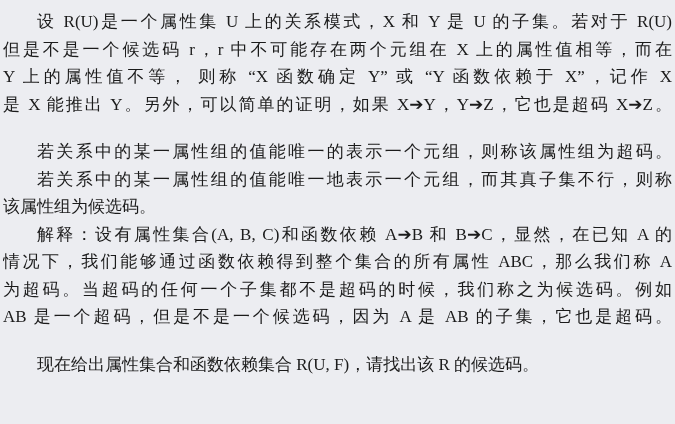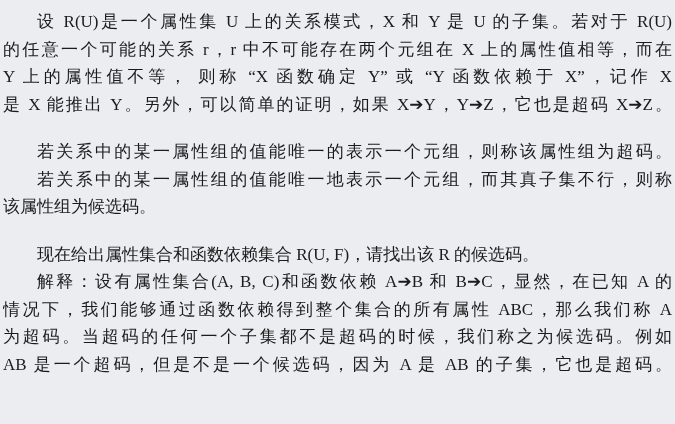--- a/index.html
+++ b/index.html
@@ -39,35 +39,35 @@
   .line.indent {
     text-indent: 2em;
   }
 </style>
 </head>
 <body style="background: rgb(236, 237, 241);">
 
 <div class="doc" style="color: rgb(27, 27, 27);">
     <div class="para">
       <div class="line justify indent">设 R(U)是一个属性集 U 上的关系模式，X 和 Y 是 U 的子集。若对于 R(U)</div>
-      <div class="line justify">的任意一个可能的关系 r，r 中不可能存在两个元组在 X 上的属性值相等，而在</div>
+      <div class="line justify">但是不是一个候选码 r，r 中不可能存在两个元组在 X 上的属性值相等，而在</div>
       <div class="line justify">Y 上的属性值不等， 则称 “X 函数确定 Y” 或 “Y 函数依赖于 X”，记作 X</div>
     </div>
     <div class="para">
       <div class="line justify">是 X 能推出 Y。另外，可以简单的证明，如果 X➔Y，Y➔Z，它也是超码 X➔Z。</div>
     </div>
     <div class="para gap">
       <div class="line justify indent">若关系中的某一属性组的值能唯一的表示一个元组，则称该属性组为超码。</div>
     </div>
     <div class="para">
       <div class="line justify indent">若关系中的某一属性组的值能唯一地表示一个元组，而其真子集不行，则称</div>
       <div class="line">该属性组为候选码。</div>
     </div>
-    <div class="para gap">
-      <div class="line indent">现在给出属性集合和函数依赖集合 R(U, F)，请找出该 R 的候选码。</div>
-    </div>
     <div class="para">
       <div class="line justify indent">解释：设有属性集合(A, B, C)和函数依赖 A➔B 和 B➔C，显然，在已知 A 的</div>
       <div class="line justify">情况下，我们能够通过函数依赖得到整个集合的所有属性 ABC，那么我们称 A</div>
       <div class="line justify">为超码。当超码的任何一个子集都不是超码的时候，我们称之为候选码。例如</div>
       <div class="line justify">AB 是一个超码，但是不是一个候选码，因为 A 是 AB 的子集，它也是超码。</div>
     </div>
+    <div class="para gap">
+      <div class="line indent">现在给出属性集合和函数依赖集合 R(U, F)，请找出该 R 的候选码。</div>
+    </div>
   </div>
 
 </body></html>

